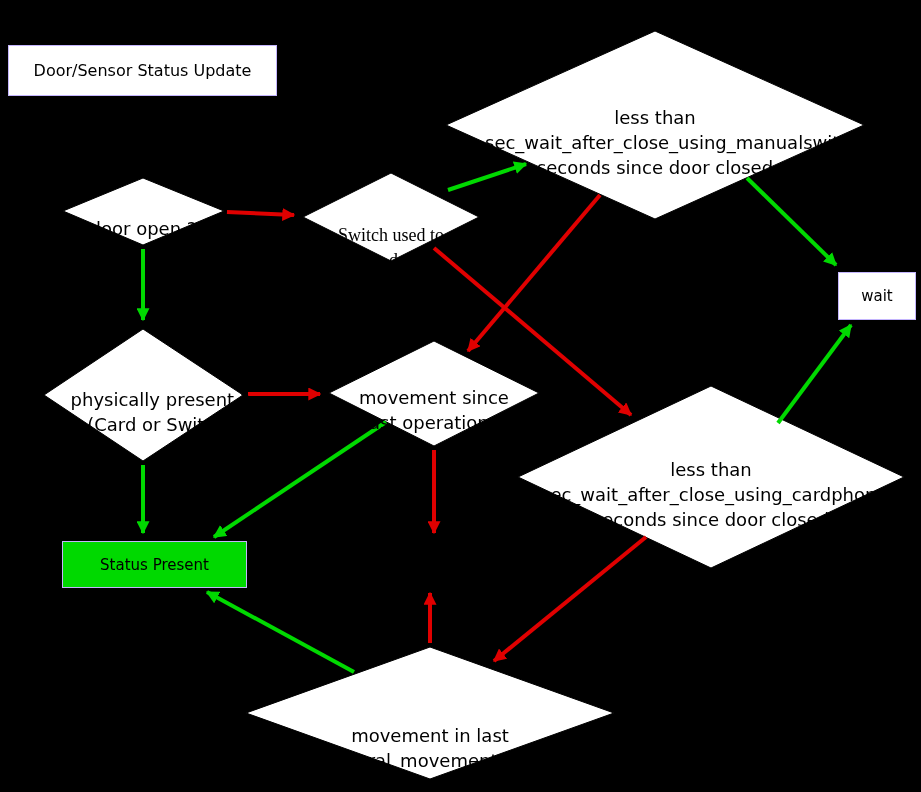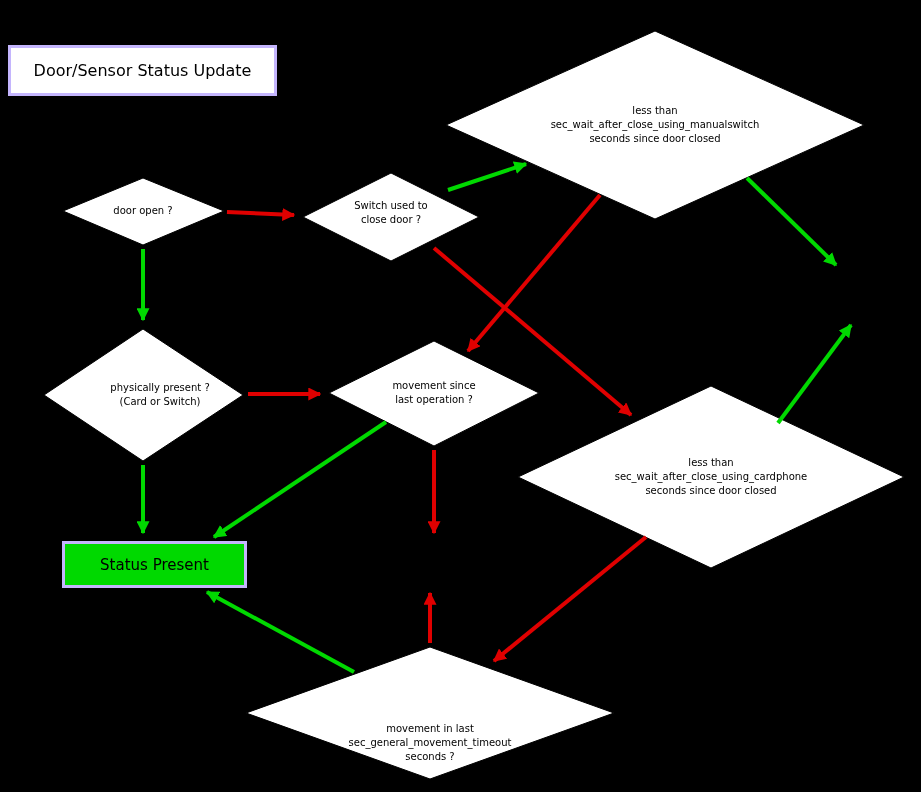--- a/index.html
+++ b/index.html
@@ -17,25 +17,25 @@
   svg.diagram{position:absolute;left:0;top:0;}
   .shape{fill:var(--node-fill);stroke:#000;stroke-width:1;}
   .edge{fill:none;stroke-width:4;}
   .edge.green{stroke:var(--green);}
   .edge.red{stroke:var(--red);}
   .head-green{fill:var(--green);}
   .head-red{fill:var(--red);}
   .lbl{
     position:absolute;transform:translateY(-50%);
     text-align:center;white-space:pre-line;
-    color:var(--text);font-size:10px;line-height:1.38;
+    color:var(--text);font-size:18px;line-height:1.38;margin-top:18px;
   }
   .box{
     position:absolute;display:flex;align-items:center;justify-content:center;
-    border:3px solid #c4b5fd;color:var(--text);font-size:15px;
+    border:1px solid #c4b5fd;color:var(--text);font-size:15px;
     text-align:center;box-sizing:border-box;
   }
   .box.white{background:var(--node-fill);}
   .box.green{background:var(--green);}
   .box.red{background:var(--red);}
   .box.title{font-size:16px;}
 </style>
 </head>
 <body>
 
@@ -71,31 +71,32 @@
     <line class="edge red" x1="434" y1="450" x2="434" y2="533" marker-end="url(#ah-red)"></line>
     <line class="edge green" x1="778" y1="423" x2="851" y2="325" marker-end="url(#ah-green)"></line>
     <line class="edge red" x1="646" y1="537" x2="494" y2="661" marker-end="url(#ah-red)"></line>
     <line class="edge green" x1="354" y1="672" x2="207" y2="592" marker-end="url(#ah-green)"></line>
     <line class="edge red" x1="430" y1="643" x2="430" y2="593" marker-end="url(#ah-red)"></line>
   </svg>
 
   <div class="box white title" style="left:8px;top:45px;width:269px;height:51px;">Door/Sensor Status Update</div>
 
   <div class="lbl" style="left:63px;top:211px;width:160px;text-align:center;">door open ?</div>
-  <div class="lbl" style="left:291px;top:213px;width:200px;">Switch used to
+  <div class="lbl" style="left:291px;top:230px;width:200px;font-family:Liberation Serif, serif;">Switch used to
 close door ?</div>
   <div class="lbl" style="left:485px;top:125px;width:340px;">less than
 sec_wait_after_close_using_manualswitch
 seconds since door closed</div>
   <div class="lbl" style="left:60px;top:395px;width:200px;">physically present ?
 (Card or Switch)</div>
   <div class="lbl" style="left:334px;top:393px;width:200px;">movement since
 last operation ?</div>
   <div class="lbl" style="left:541px;top:477px;width:340px;">less than
 sec_wait_after_close_using_cardphone
 seconds since door closed</div>
   <div class="lbl" style="left:280px;top:743px;width:300px;">movement in last
 sec_general_movement_timeout
 seconds ?</div>
 
+  <div class="box white" style="left:838px;top:272px;width:78px;height:48px;">wait</div>
   <div class="box green" style="left:62px;top:541px;width:185px;height:47px;">Status Present</div>
 
 </div>
 
 </body></html>

